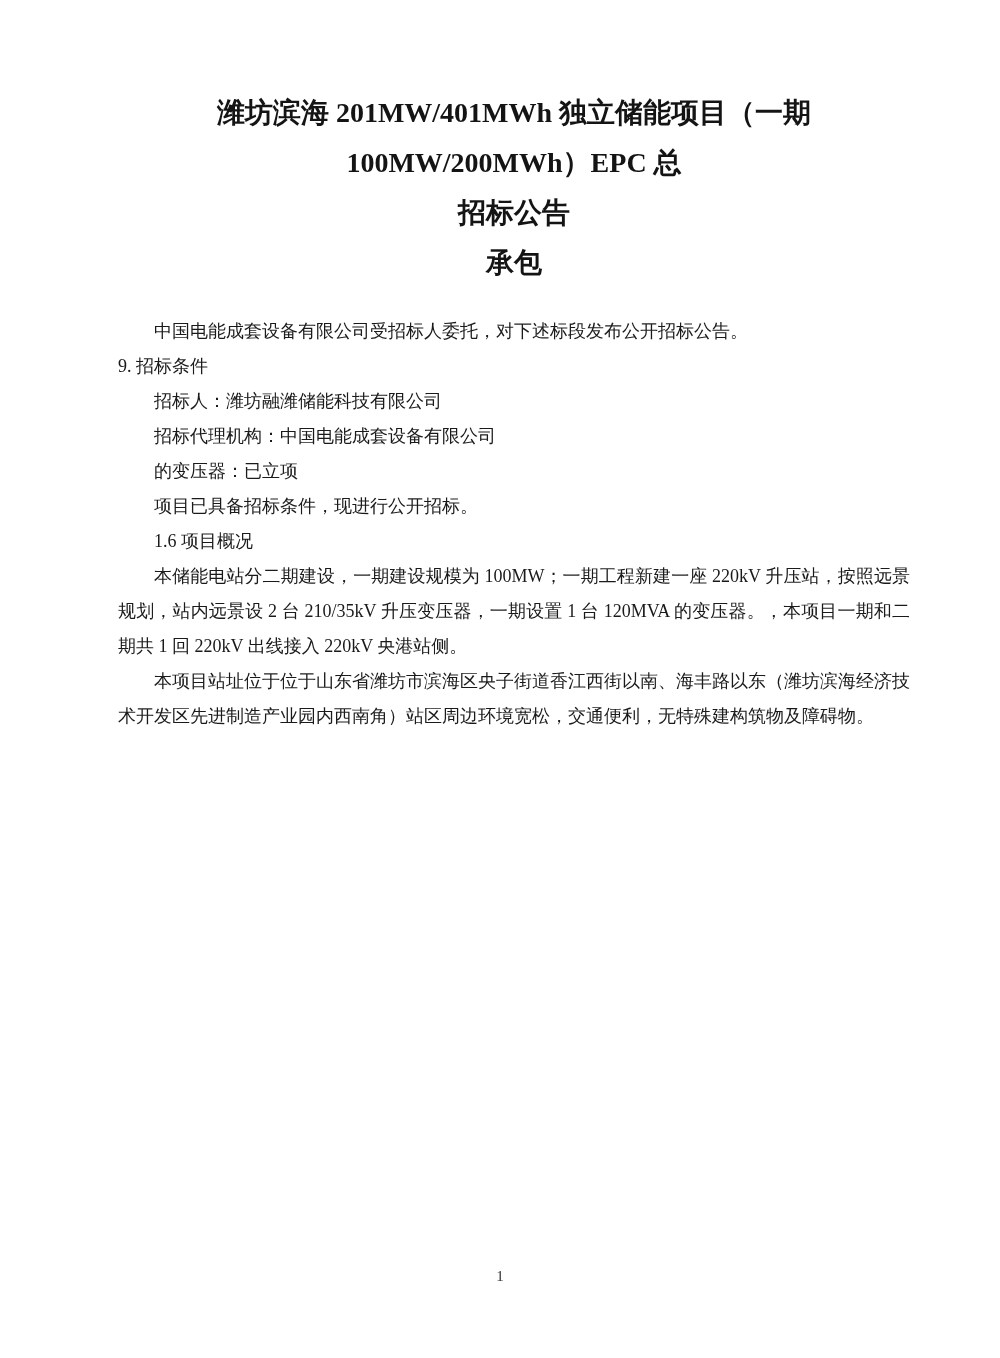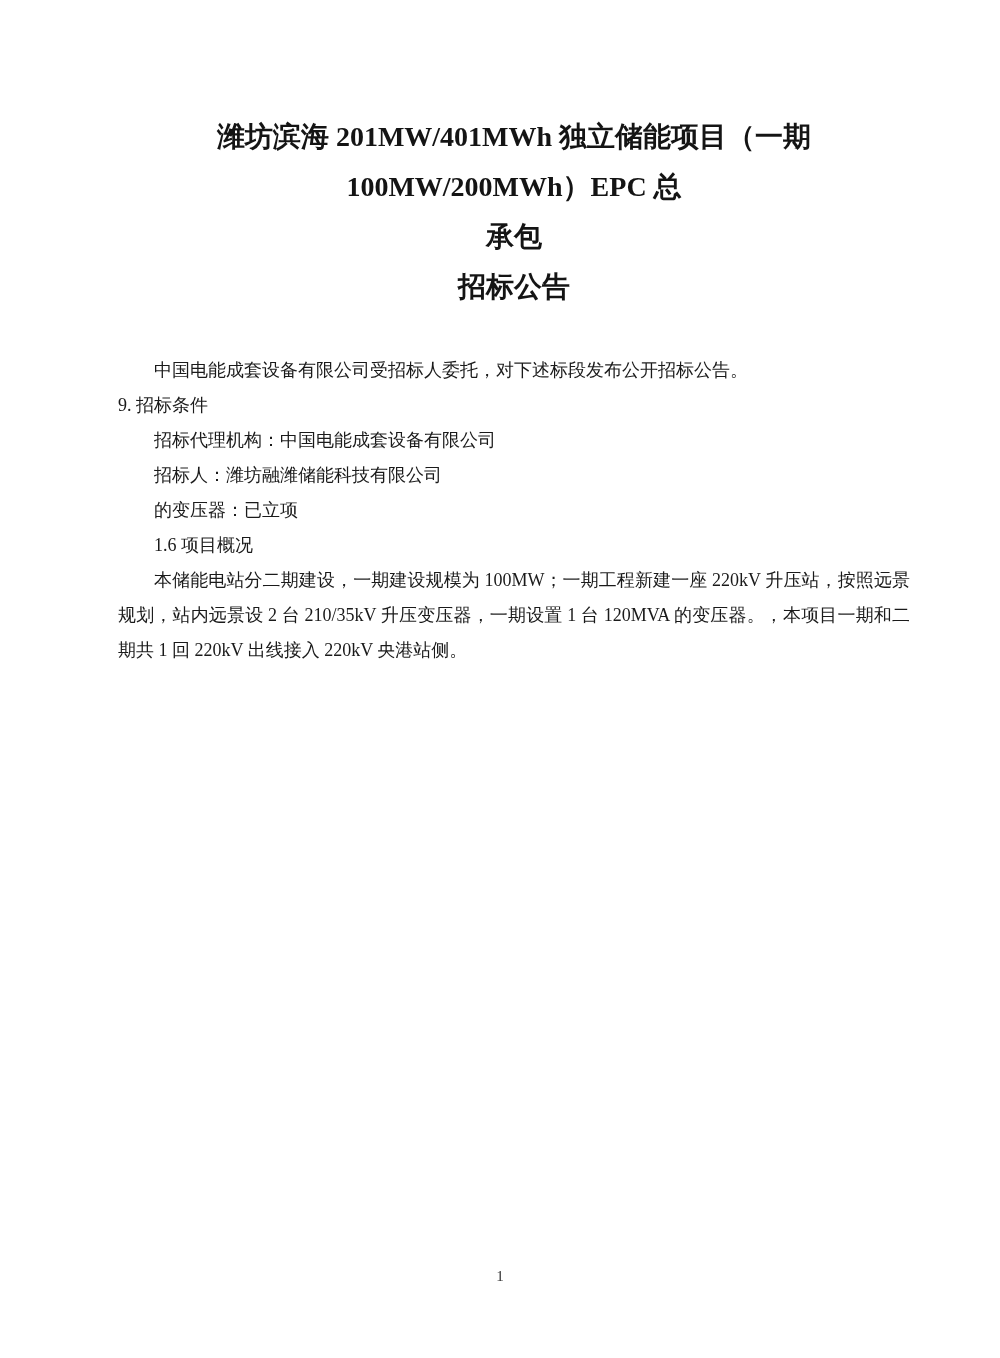--- a/index.html
+++ b/index.html
@@ -17,29 +17,29 @@
     font-family: "Liberation Serif", "DejaVu Serif", serif;
     overflow: hidden;
   }
   .content {
     position: absolute;
     left: 118px;
     width: 792px;
     top: 0;
   }
   .title-block {
-    padding-top: 112px;
+    padding-top: 88px;
     text-align: center;
     font-weight: bold;
     font-size: 28px;
     line-height: 50px;
     color: #141414;
   }
   .body-block {
-    margin-top: 41px;
+    margin-top: 26px;
     font-size: 18px;
     line-height: 35px;
     text-align: justify;
   }
   .body-block p {
     margin: 0;
     padding: 0;
   }
   .para-indent {
     text-indent: 2em;
@@ -62,30 +62,32 @@
   }
 </style>
 </head>
 <body>
 
 <div class="page">
   <div class="content">
 
     <div class="title-block">
       <div>潍坊滨海 201MW/401MWh 独立储能项目（一期 100MW/200MWh）EPC 总</div>
+      <div>招标公告</div>
       <div>承包</div>
-      <div>招标公告</div>
     </div>
 
     <div class="body-block">
       <p class="para-indent">中国电能成套设备有限公司受招标人委托，对下述标段发布公开招标公告。</p>
       <p class="heading-l1">9. 招标条件</p>
+      <p class="para-indent">招标人：潍坊融潍储能科技有限公司</p>
       <p class="para-indent">招标代理机构：中国电能成套设备有限公司</p>
-      <p class="para-indent">招标人：潍坊融潍储能科技有限公司</p>
       <p class="para-indent">的变压器：已立项</p>
+      <p class="para-indent">项目已具备招标条件，现进行公开招标。</p>
       <p class="heading-l2">1.6 项目概况</p>
       <p class="para-indent">本储能电站分二期建设，一期建设规模为 100MW；一期工程新建一座 220kV 升压站，按照远景规划，站内远景设 2 台 210/35kV 升压变压器，一期设置 1 台 120MVA 的变压器。，本项目一期和二期共 1 回 220kV 出线接入 220kV 央港站侧。</p>
+      <p class="para-indent">本项目站址位于位于山东省潍坊市滨海区央子街道香江西街以南、海丰路以东（潍坊滨海经济技术开发区先进制造产业园内西南角）站区周边环境宽松，交通便利，无特殊建构筑物及障碍物。</p>
     </div>
 
   </div>
 
   <div class="page-number">1</div>
 </div>
 
 </body></html>

